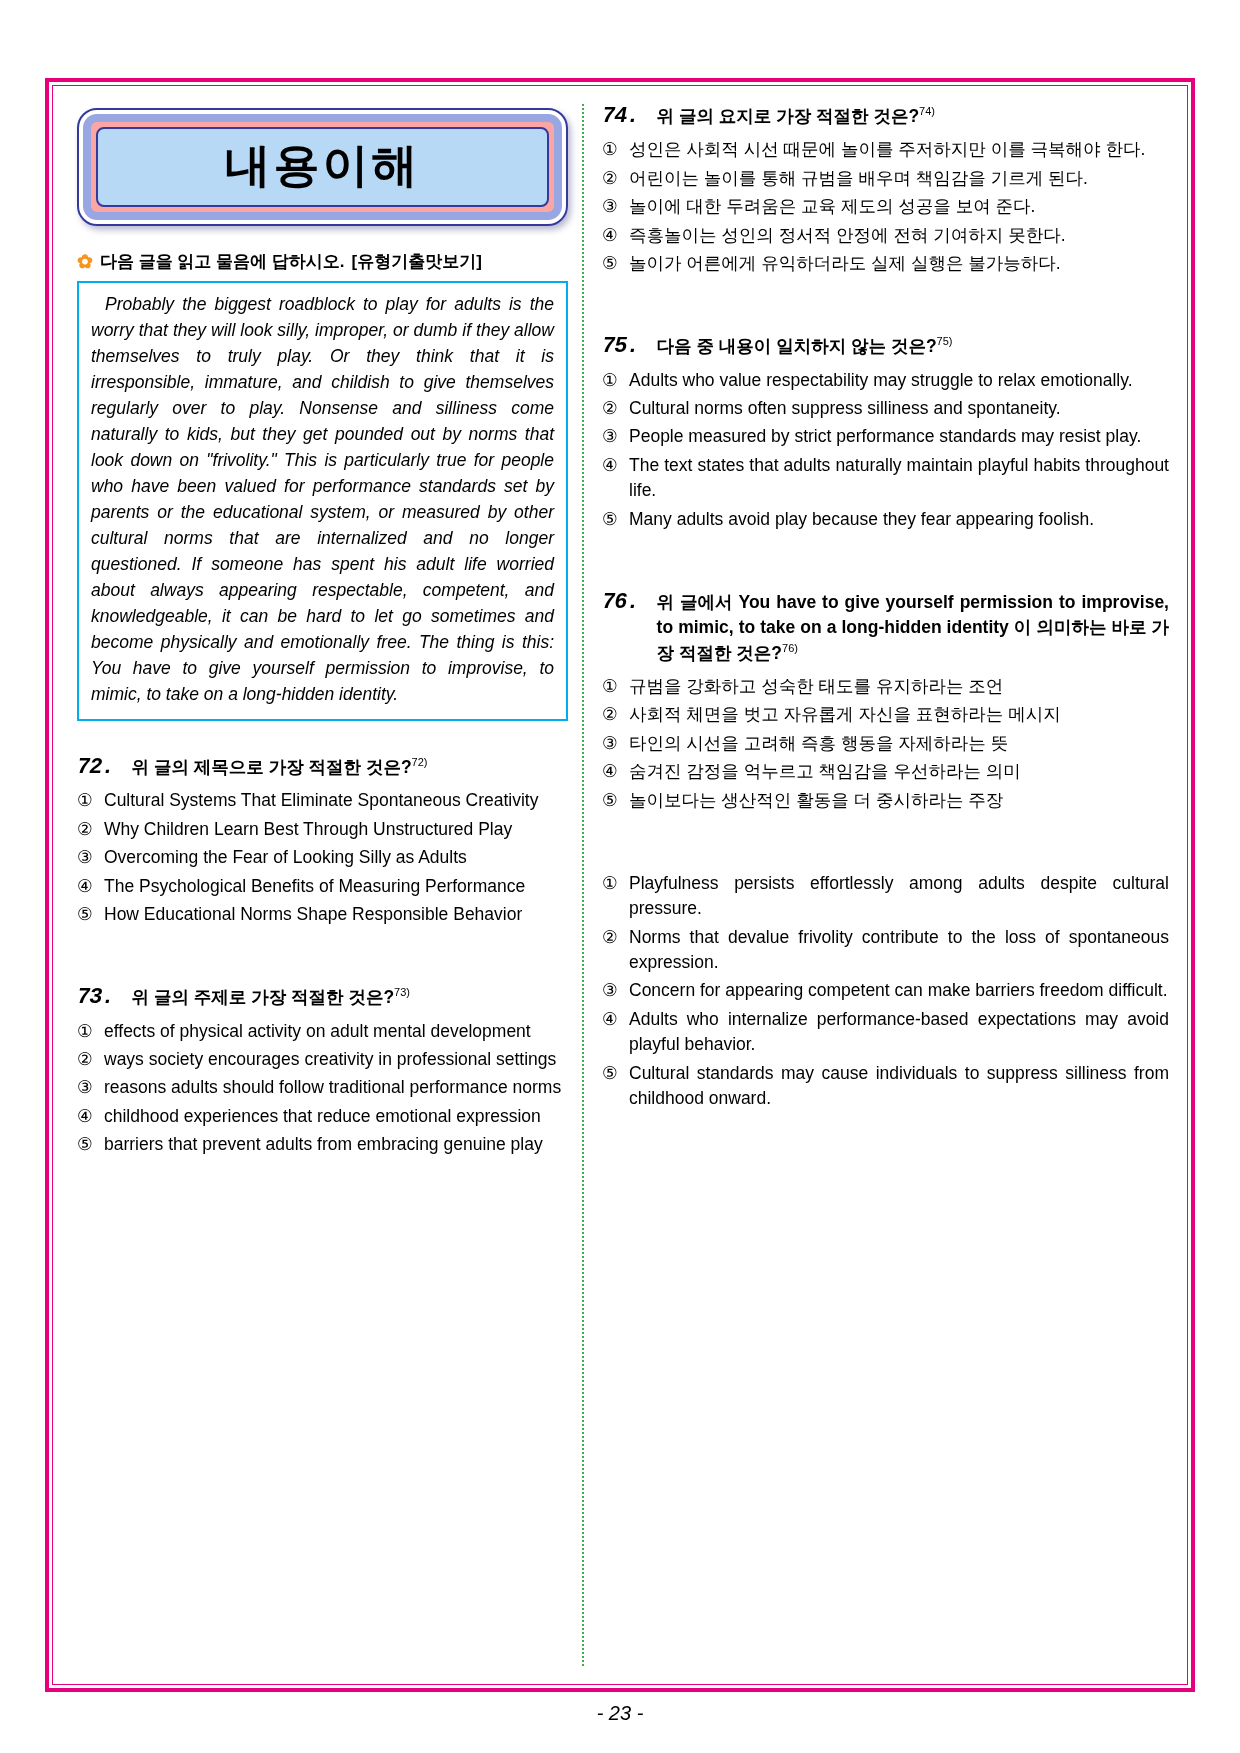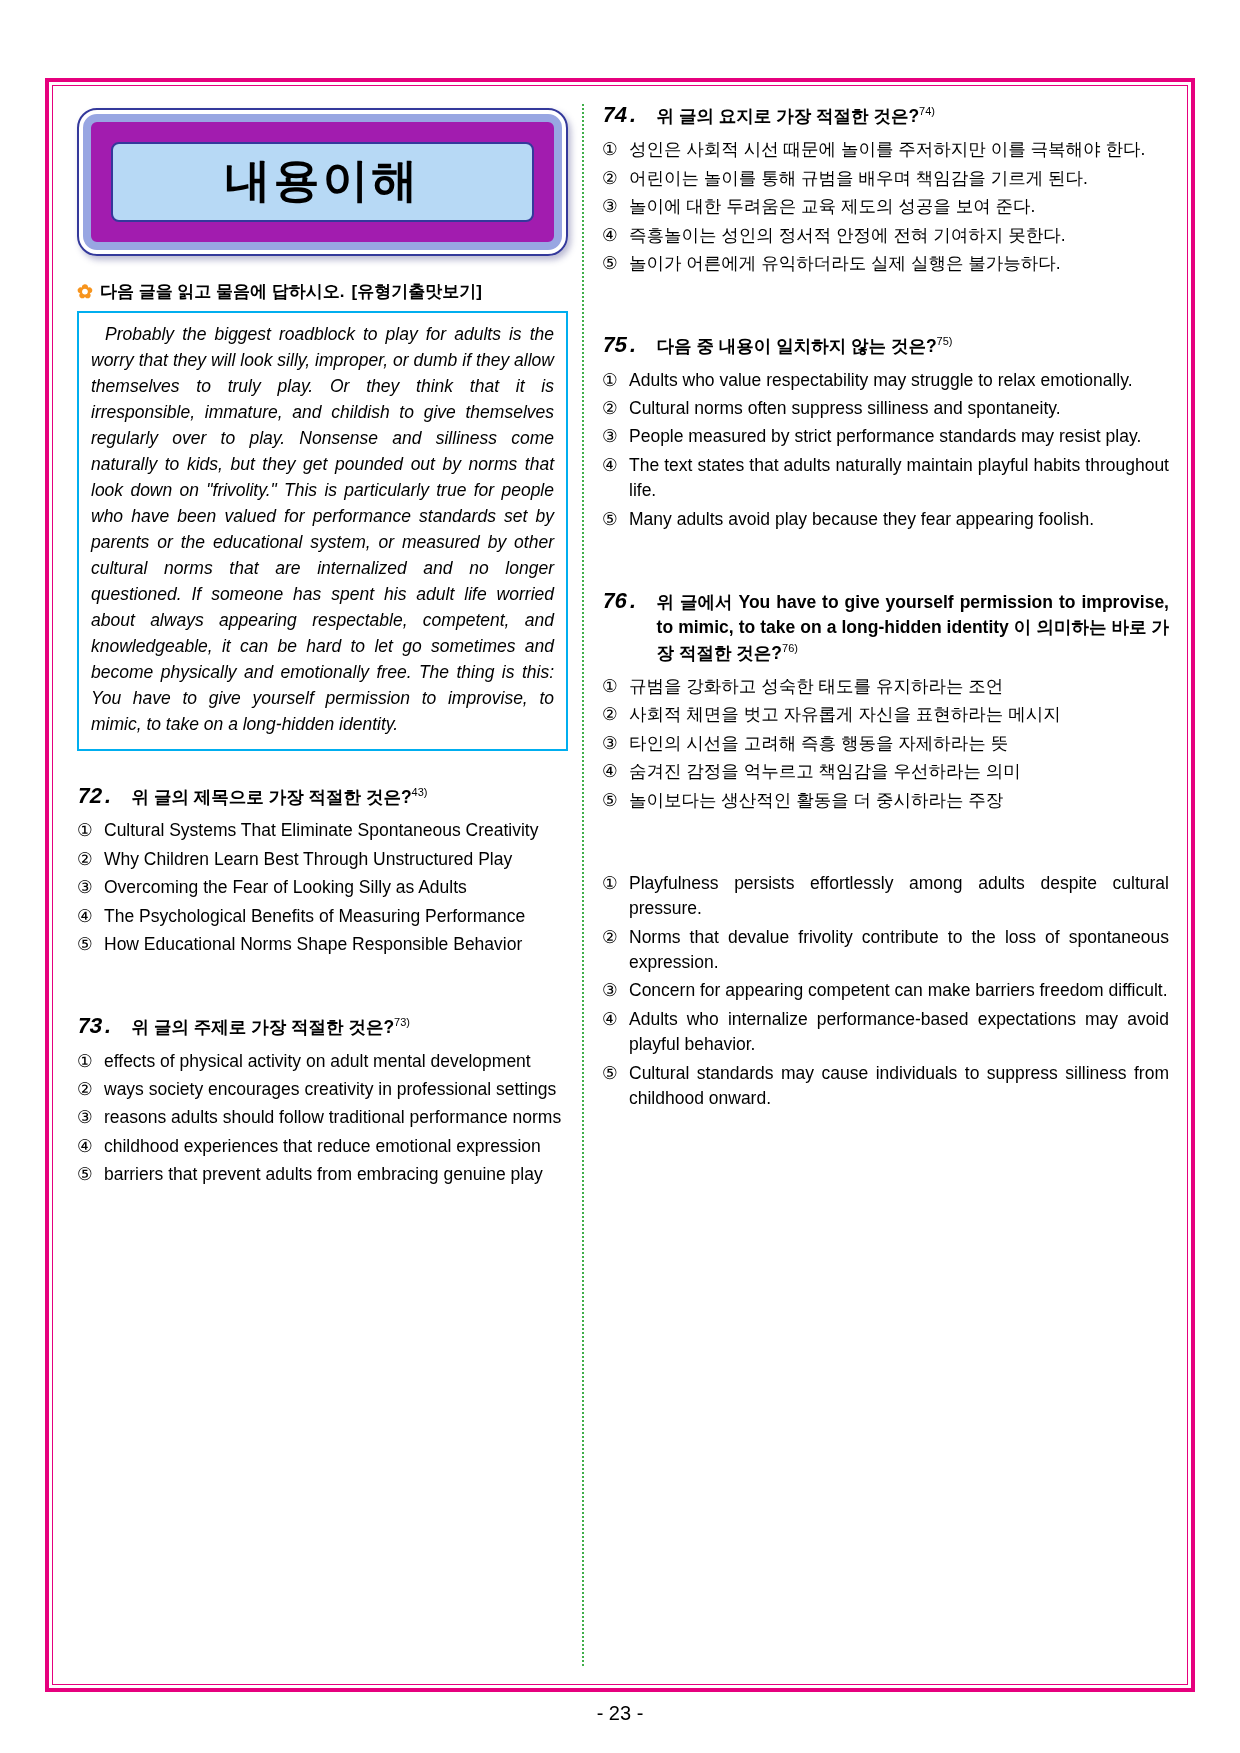--- a/index.html
+++ b/index.html
@@ -42,22 +42,22 @@
   .title-wrap {
     border: 2px solid #34399b;
     border-radius: 20px;
     padding: 4px;
     box-shadow: 3px 4px 6px rgba(60,60,130,0.35);
     margin-top: 4px;
   }
   .tb2 {
     border: 8px solid #98a6e2;
     border-radius: 14px;
-    padding: 20px;
-    background: #a21caf;
+    padding: 5px;
+    background: #fca5a5;
   }
   .tb3 {
     background: #b7d9f5;
     border: 2px solid #34399b;
     border-radius: 8px;
     text-align: center;
     padding: 6px 0 8px;
   }
   .title-text {
     font-size: 46px;
@@ -127,20 +127,21 @@
   .c-marker { flex: 0 0 27px; }
   .c-text { flex: 1; text-align: justify; }
 
   
   .footer {
     position: absolute;
     left: 0; right: 0;
     top: 1702px;
     text-align: center;
     font-size: 20px;
+    font-style: italic;
   }
 </style>
 </head>
 <body>
 
 <div class="page-frame">
   <div class="page-frame-inner">
 
     <div class="col-left">
 
@@ -158,21 +159,21 @@
         <span>[유형기출맛보기]</span>
       </div>
 
       <div class="passage">
         <p class="passage-text">Probably the biggest roadblock to play for adults is the worry that they will look silly, improper, or dumb if they allow themselves to truly play. Or they think that it is irresponsible, immature, and childish to give themselves regularly over to play. Nonsense and silliness come naturally to kids, but they get pounded out by norms that look down on "frivolity." This is particularly true for people who have been valued for performance standards set by parents or the educational system, or measured by other cultural norms that are internalized and no longer questioned. If someone has spent his adult life worried about always appearing respectable, competent, and knowledgeable, it can be hard to let go sometimes and become physically and emotionally free. The thing is this:  You have to give yourself permission to improvise, to mimic, to take on a long-hidden identity.</p>
       </div>
 
       <div class="question first">
         <div class="q-head">
           <span class="q-num">72.</span>
-          <span class="q-stem"><span>위 글의 제목으로 가장 적절한 것은?</span><sup class="q-ref">43)</sup></span>
+          <span class="q-stem"><span>위 글의 제목으로 가장 적절한 것은?</span><sup class="q-ref">72)</sup></span>
         </div>
         <div class="choices">
           <div class="choice">
             <span class="c-marker">①</span>
             <span class="c-text">Cultural Systems That Eliminate Spontaneous Creativity</span>
           </div>
           <div class="choice">
             <span class="c-marker">②</span>
             <span class="c-text">Why Children Learn Best Through Unstructured Play</span>
           </div>

